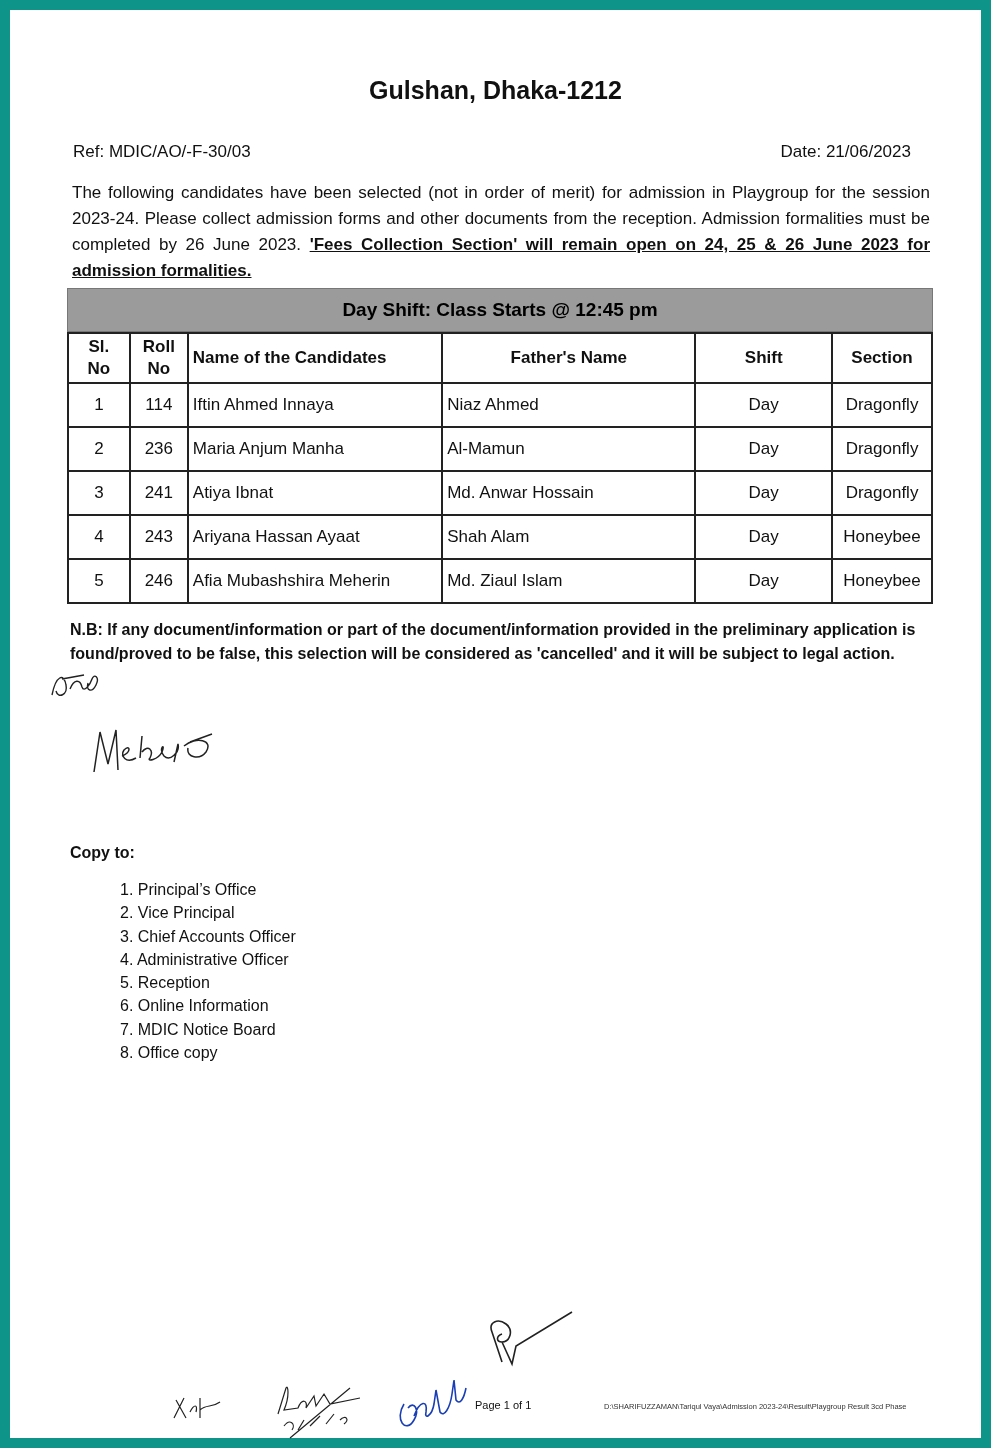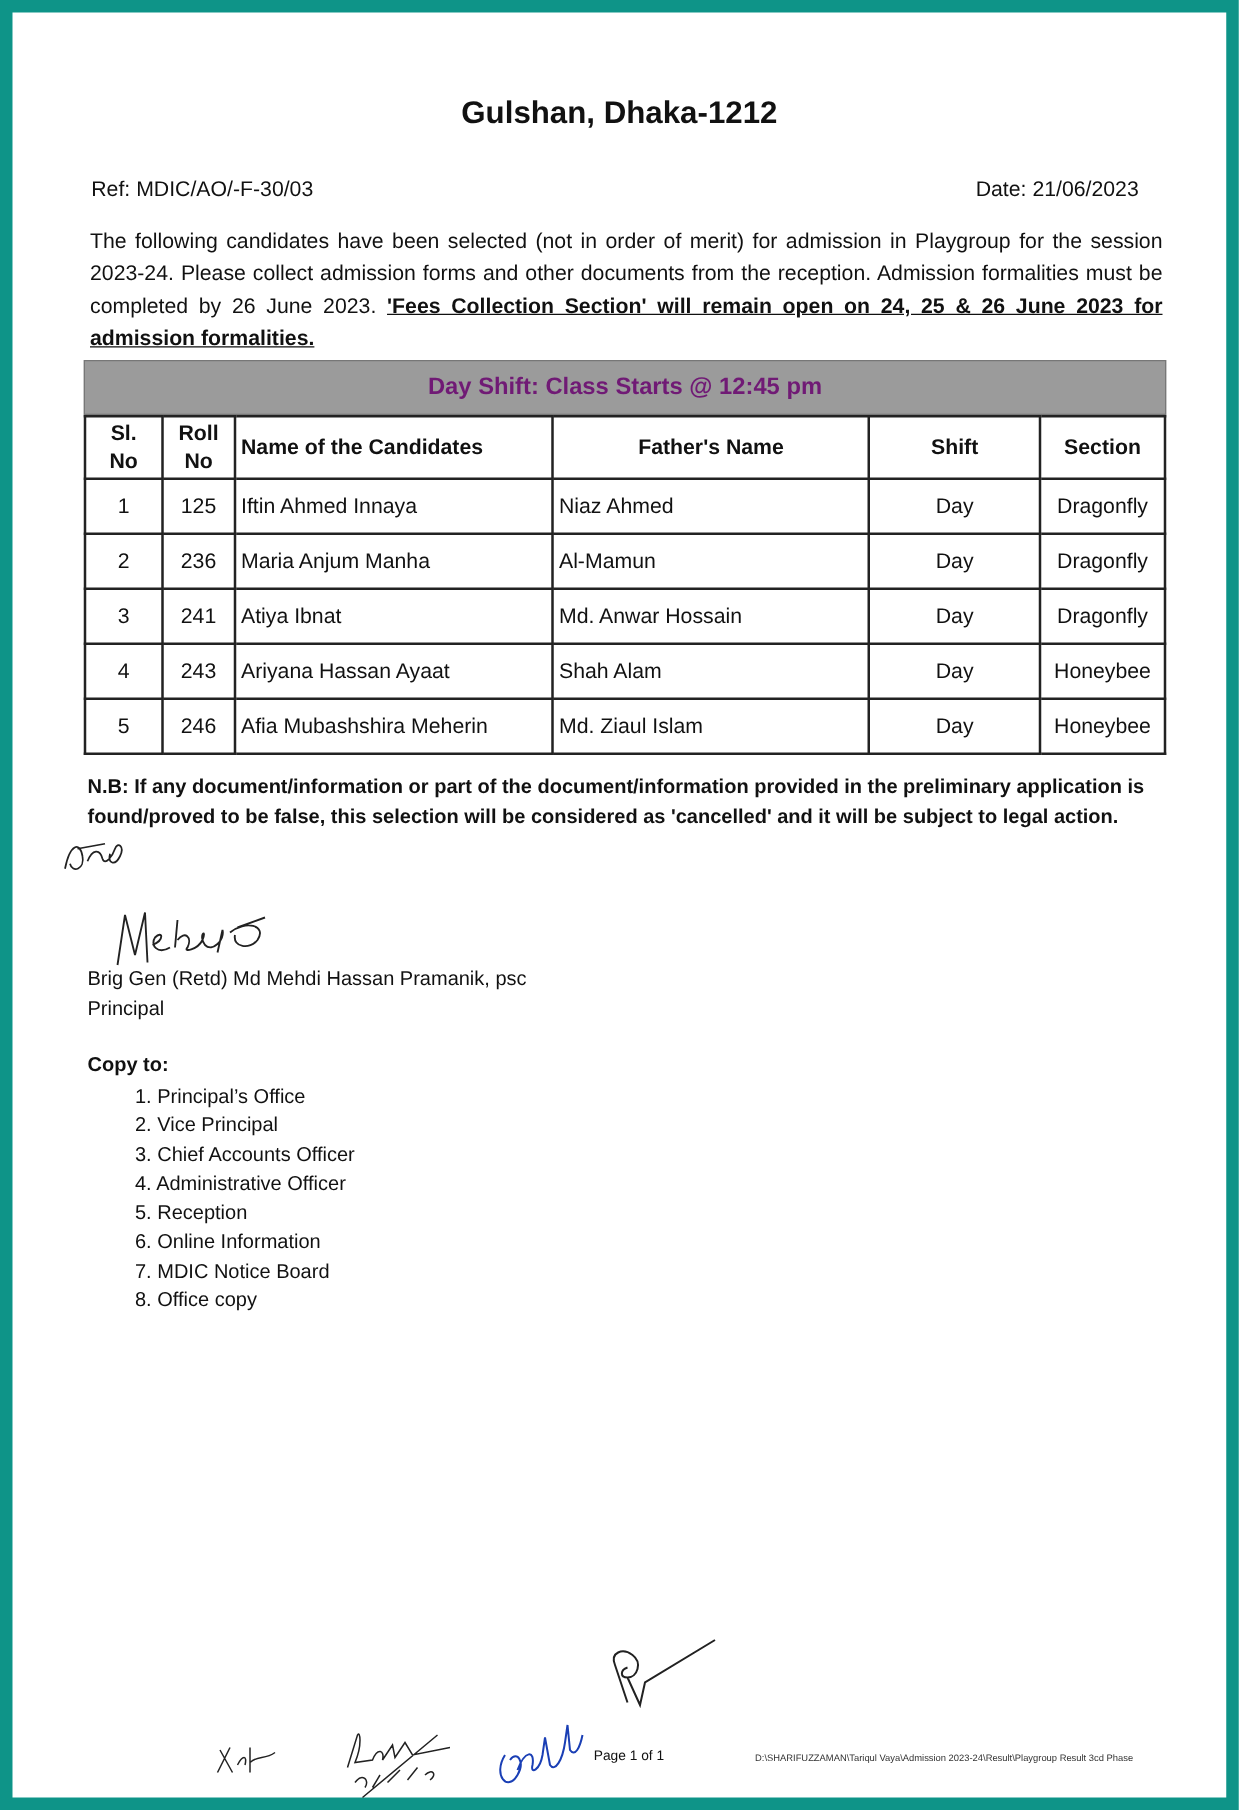--- a/index.html
+++ b/index.html
@@ -5,32 +5,32 @@
   html, body { margin:0; padding:0; }
   body { width:991px; height:1448px; background:#0e9488; font-family:"Liberation Sans", "DejaVu Sans", sans-serif; color:#111; position:relative; overflow:hidden; }
   .page { position:absolute; left:10px; top:10px; width:971px; height:1428px; background:#fff; }
   .title { position:absolute; left:0; right:0; top:28px; text-align:center; font-size:27px; font-weight:bold; letter-spacing:-0.3px; }
   .subtitle { position:absolute; left:0; right:0; top:66px; text-align:center; font-size:25px; font-weight:bold; }
   .ref { position:absolute; left:63px; top:132px; font-size:17px; }
   .date { position:absolute; right:70px; top:132px; font-size:17px; }
   .para { position:absolute; left:62px; top:170px; width:858px; font-size:17px; line-height:26px; text-align:justify; }
   .para u { font-weight:bold; }
   .tbl-wrap { position:absolute; left:57px; top:278px; width:866px; }
-  .shift-bar { height:42px; background:#9b9b9b; border:1px solid #777; text-align:center; font-weight:bold; font-size:19px; line-height:42px; color:#701a75; }
+  .shift-bar { height:42px; background:#9b9b9b; border:1px solid #777; text-align:center; font-weight:bold; font-size:19px; line-height:42px; color:#000000; }
   table { border-collapse:collapse; width:866px; font-size:17px; }
   td, th { border:2px solid #222; padding:0 4px; }
   th { font-weight:bold; height:48px; line-height:22px; }
   td { height:42px; }
   .c { text-align:center; }
   .l { text-align:left; }
   .nb { position:absolute; left:60px; top:608px; width:870px; font-size:16px; font-weight:bold; line-height:24px; }
   .sig { position:absolute; }
   .principal { position:absolute; left:60px; top:762px; font-size:16px; line-height:24px; }
   .copy-title { position:absolute; left:60px; top:834px; font-size:16px; font-weight:bold; }
-  .copy-list { position:absolute; left:98px; top:856px; font-size:16px; line-height:23.3px; margin:0; padding:0; list-style:none; }
+  .copy-list { position:absolute; left:98px; top:856px; font-size:16px; line-height:23.3px; margin:12px; padding:0; list-style:none; }
   .footer-page { position:absolute; left:465px; top:1389px; font-size:11px; }
   .footer-path { position:absolute; left:594px; top:1392px; font-size:7.5px; color:#333; }
 </style>
 </head>
 <body>
 
 <div class="page">
   <div class="subtitle">Gulshan, Dhaka-1212</div>
 
   <div class="ref">Ref: MDIC/AO/-F-30/03</div>
@@ -55,21 +55,21 @@
           <th class="c">Roll<br>No</th>
           <th class="l">Name of the Candidates</th>
           <th class="c">Father's Name</th>
           <th class="c">Shift</th>
           <th class="c">Section</th>
         </tr>
       </thead>
       <tbody>
         <tr>
           <td class="c">1</td>
-          <td class="c">125</td>
+          <td class="c">114</td>
           <td class="l">Iftin Ahmed Innaya</td>
           <td class="l">Niaz Ahmed</td>
           <td class="c">Day</td>
           <td class="c">Dragonfly</td>
         </tr>
         <tr>
           <td class="c">2</td>
           <td class="c">236</td>
           <td class="l">Maria Anjum Manha</td>
           <td class="l">Al-Mamun</td>
@@ -107,24 +107,20 @@
   <div class="nb">N.B: If any document/information or part of the document/information provided in the preliminary application is found/proved to be false, this selection will be considered as 'cancelled' and it will be subject to legal action.</div>
 
   <svg class="sig" style="left:34px;top:655px" width="60" height="40">
     <path d="M8 30 C12 10, 20 8, 22 20 C24 30, 14 34, 12 26 M18 14 L40 10 M26 24 C30 14,36 14,38 22 C40 28,46 20,48 14 C50 8,56 12,52 20 C48 28,42 26,44 18" fill="none" stroke="#222" stroke-width="1.4"></path>
   </svg>
 
   <svg class="sig" style="left:78px;top:712px" width="140" height="60">
     <path d="M6 50 L12 10 L20 42 L28 8 L30 48 M34 34 C44 30,42 22,36 28 C32 34,38 42,48 36 M52 36 L54 14 M54 30 C60 22,66 28,62 36 C58 40,70 38,74 30 C78 20,70 26,76 34 C82 40,92 30,90 22 L86 40 M96 24 C108 14,126 18,118 30 C112 38,98 36,100 26 M102 20 L124 12" fill="none" stroke="#222" stroke-width="1.5"></path>
   </svg>
 
-  <div class="principal">
-    <div>Brig Gen (Retd) Md Mehdi Hassan Pramanik, psc</div>
-    <div>Principal</div>
-  </div>
 
   <div class="copy-title">Copy to:</div>
   <ul class="copy-list">
     <li>1. Principal’s Office</li>
     <li>2. Vice Principal</li>
     <li>3. Chief Accounts Officer</li>
     <li>4. Administrative Officer</li>
     <li>5. Reception</li>
     <li>6. Online Information</li>
     <li>7. MDIC Notice Board</li>

